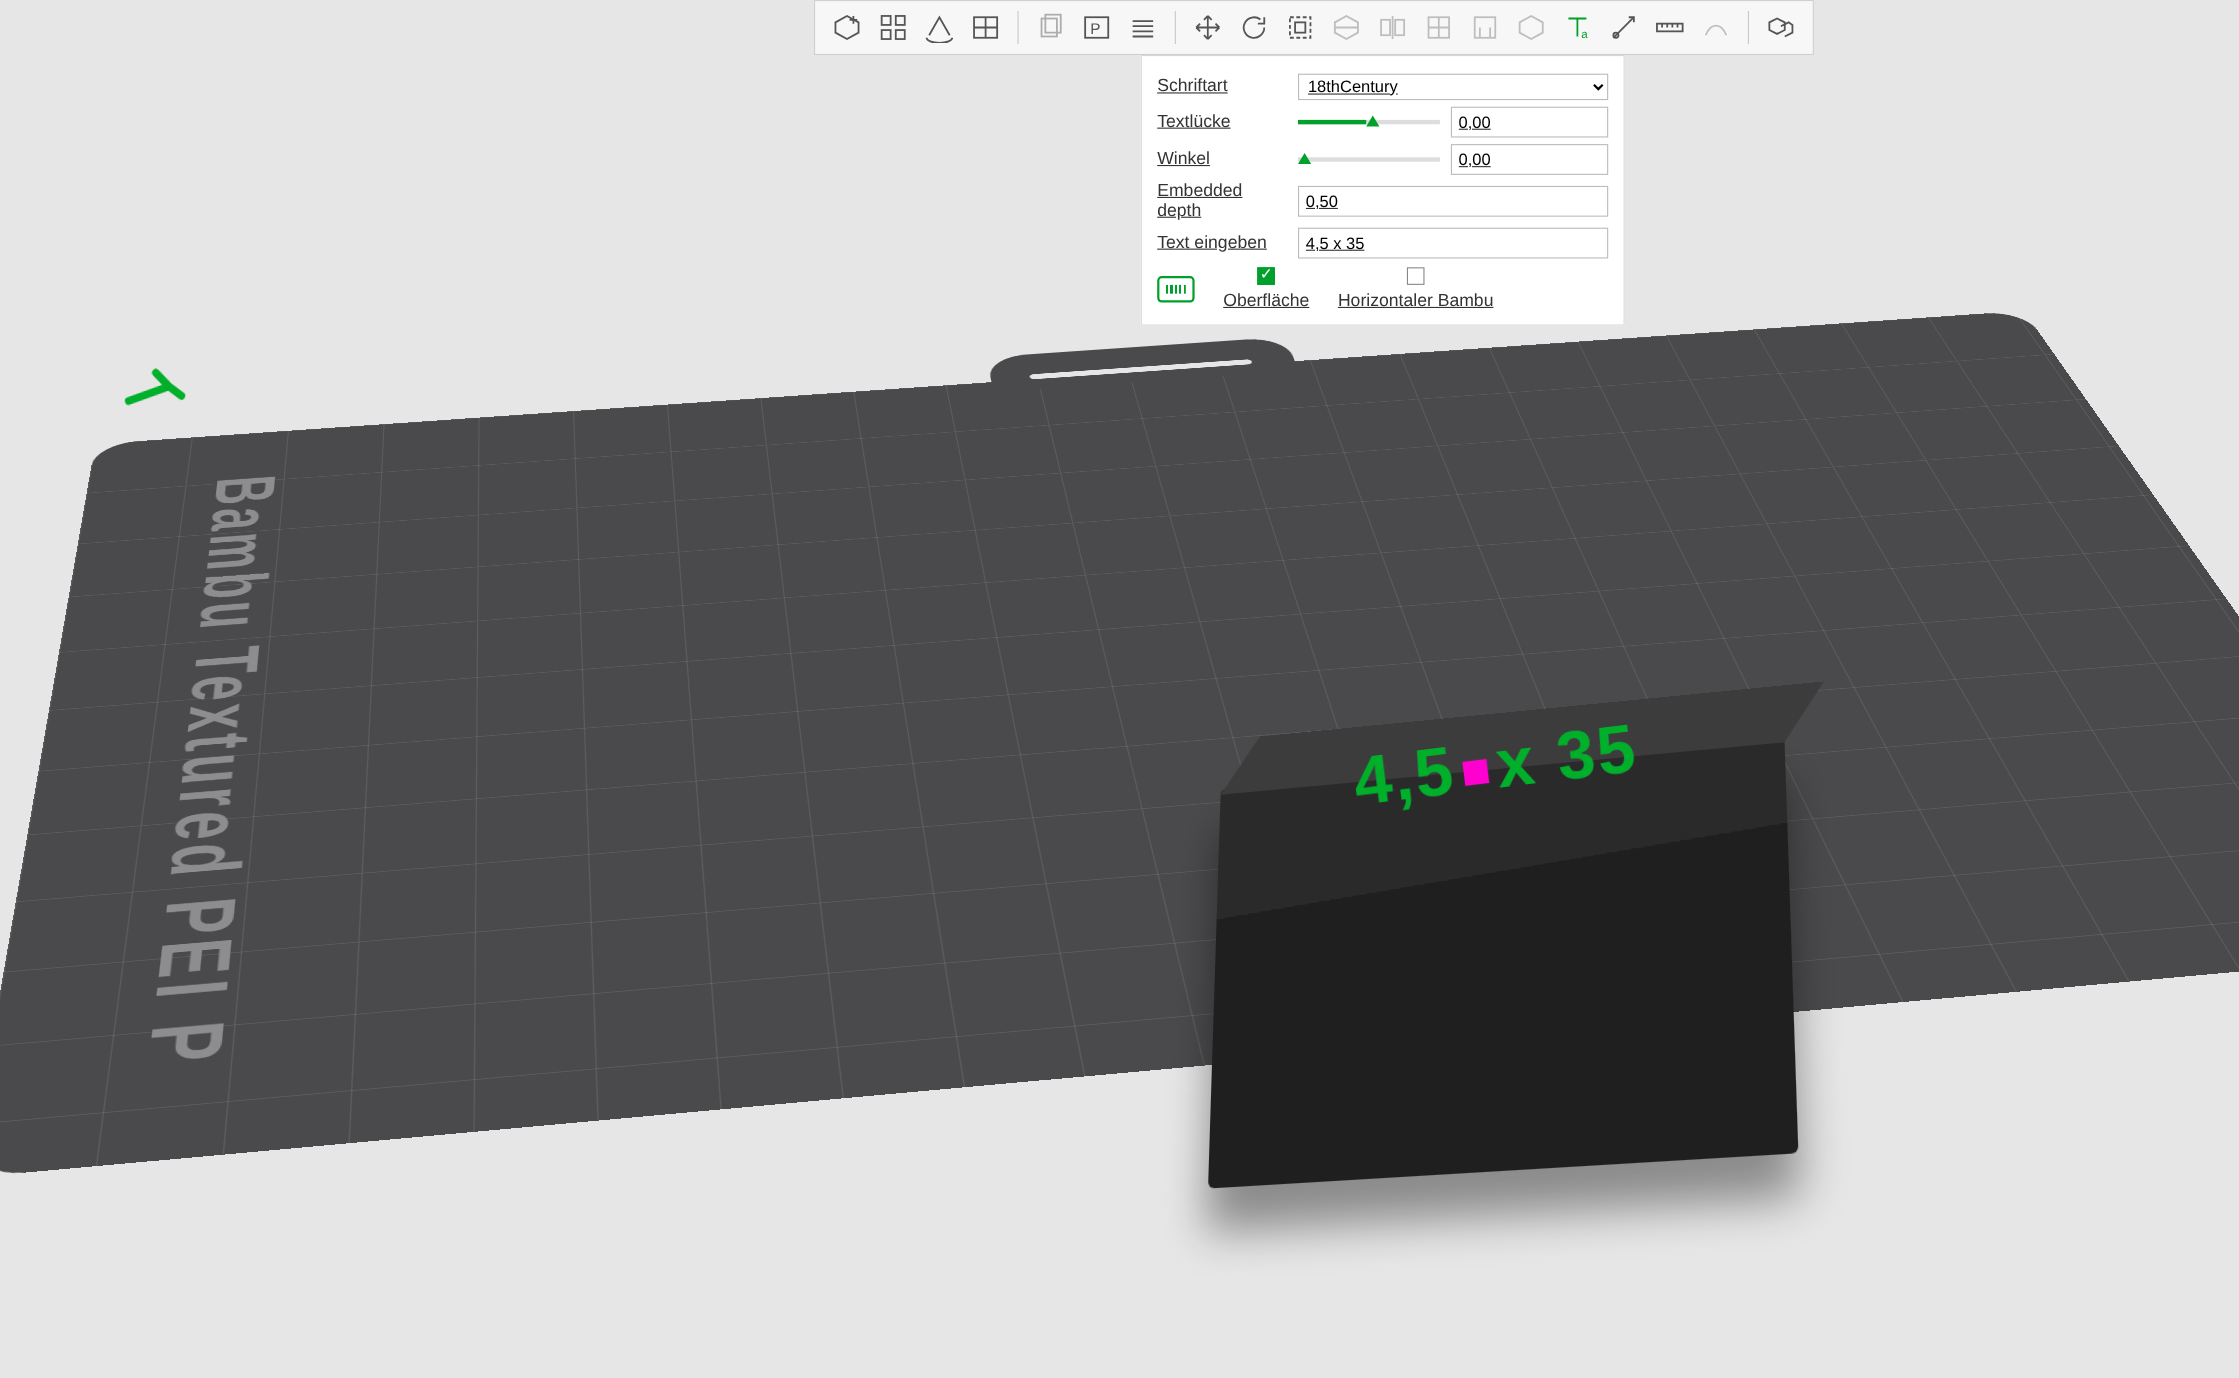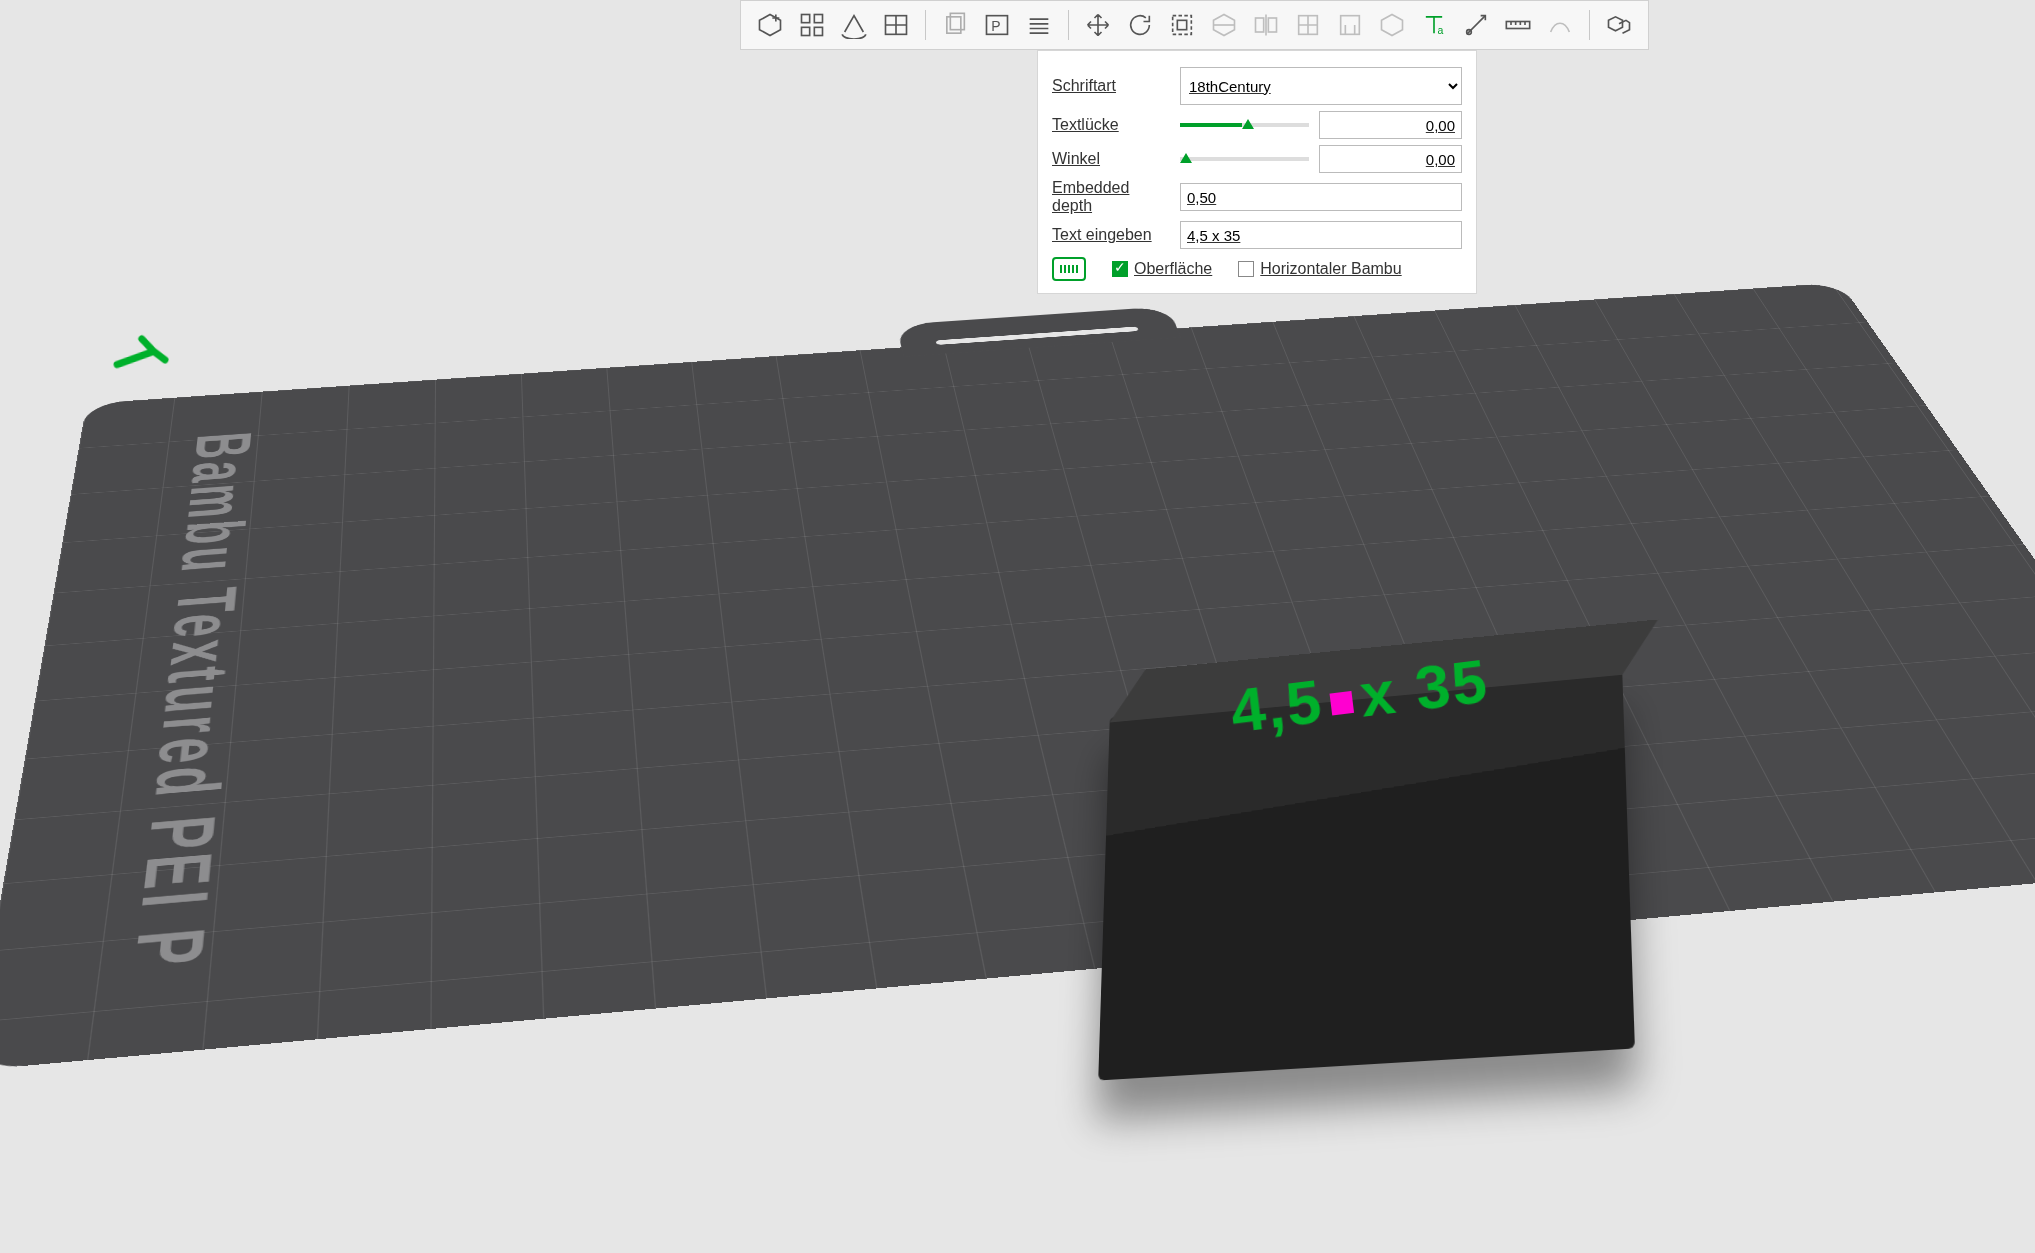--- a/index.html
+++ b/index.html
@@ -147,40 +147,40 @@
   gap: 10px;
 }
 .row label { width: 118px; }
 .row input[type=text]{
   flex:1;
   height:28px;
   border:1px solid #bbb;
   padding:0 6px;
   font-size:15px;
 }
-.row .mini{ width:60px; flex:none;text-align:right; }
+.row .mini{ width:60px; flex:none; }
 .slider{
   flex:1;height:4px;background:#ddd;position:relative;
 }
 .slider .fill{position:absolute;left:0;top:0;height:100%;background:#00a02a;}
 .slider .thumb{position:absolute;top:-4px;width:0;height:0;border-left:6px solid transparent;border-right:6px solid transparent;border-bottom:10px solid #00a02a;}
 .styleBtn{
   width:28px;height:28px;border:1px solid #bbb;display:flex;align-items:center;justify-content:center;font-weight:700;cursor:pointer;
 }
 .styleBtn.on{ border-color:#00a02a;color:#00a02a; }
 .checks{ display:flex;gap:26px;align-items:center;margin-top:8px; }
 .checks .kb{
   width:34px;height:24px;border:2px solid #00a02a;border-radius:4px;display:flex;align-items:center;justify-content:center;
 }
 .checks .kb::before{content:"";width:18px;height:8px;background:repeating-linear-gradient(90deg,#00a02a 0 2px,transparent 2px 4px);}
-.chk{ display:flex;align-items:center;gap:6px; cursor:pointer; }
+.chk{ display:flex;align-items:center;gap:6px; cursor:pointer;flex-direction:column; }
 .chk .box{ width:16px;height:16px;border:1px solid #888;display:inline-block; }
 .chk .box.on{ background:#00a02a;border-color:#00a02a;position:relative; }
 .chk .box.on::after{content:"✓";position:absolute;left:1px;top:-3px;color:#fff;font-size:14px;}
-select{ flex:1;height:38px;border:1px solid #bbb;padding:0 4px;font-size:15px;background:#fff; }
+select{ flex:1;height:24px;border:1px solid #bbb;padding:0 4px;font-size:15px;background:#fff; }
 </style>
 </head>
 <body>
 
 <div class="viewport">
   <div class="plate">
     <div class="tab"></div>
     <div class="slot"></div>
     <div class="plate-label">Bambu Textured PEI P</div>
   </div>

